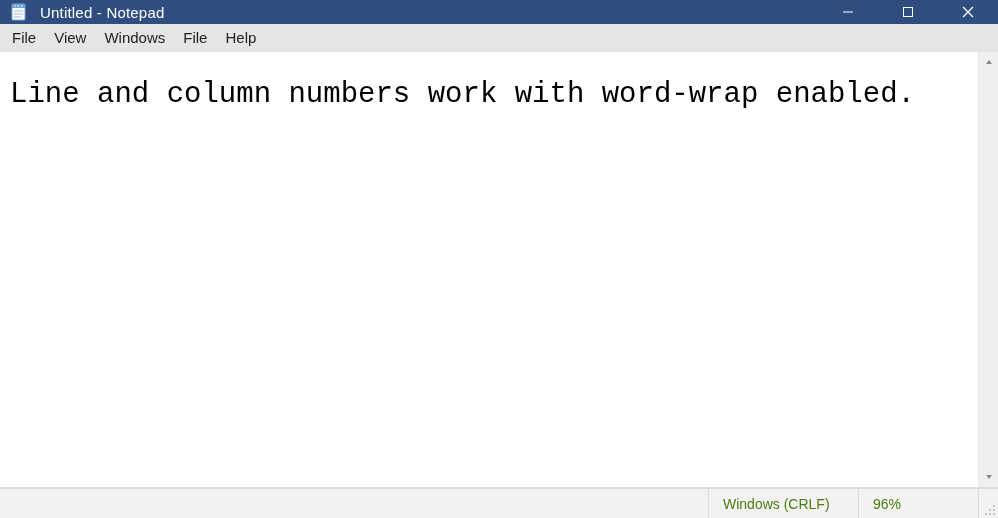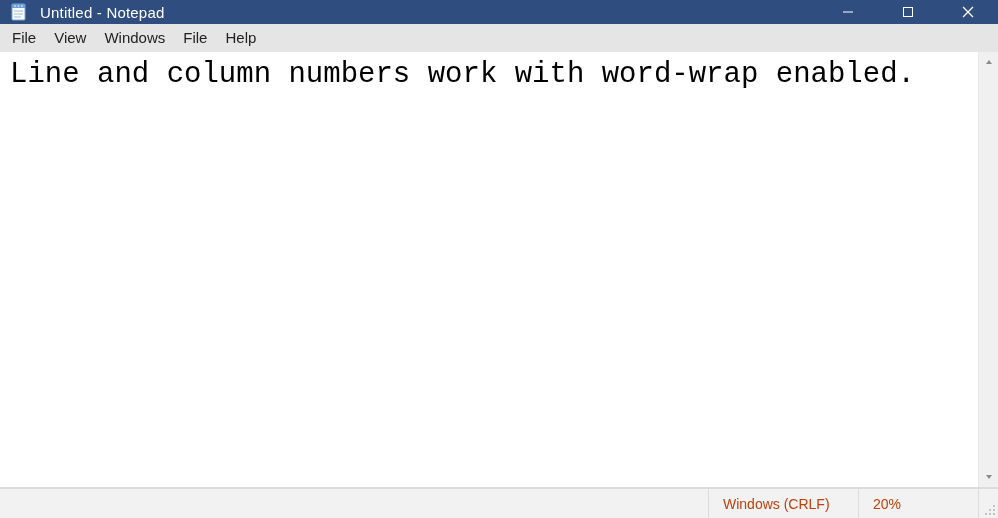--- a/index.html
+++ b/index.html
@@ -69,20 +69,21 @@
       flex: 1;
       padding: 6px 6px 18px 10px;
       font-family: Consolas, "Courier New", monospace;
       font-size: 29px;
       line-height: 1.2;
       white-space: pre-wrap;
       word-wrap: break-word;
       outline: none;
       overflow: hidden;
       color: #000;
+      margin-top: 20px;
     }
     .vscrollbar {
       width: 20px;
       background: #f0f0f0;
       position: relative;
       border-left: 1px solid #e8e8e8;
     }
     .scroll-arrow {
       position: absolute;
       left: 0; right: 0;
@@ -98,21 +99,21 @@
     .scroll-arrow.down { bottom: 0; }
 
     
     .statusbar {
       height: 30px;
       background: #f2f2f2;
       border-top: 1px solid #dcdcdc;
       display: flex;
       align-items: stretch;
       font-size: 14px;
-      color: #c2410c;
+      color: #4d7c0f;
     }
     .status-cell {
       display: flex;
       align-items: center;
       padding: 0 14px;
       border-left: 1px solid #dcdcdc;
       white-space: nowrap;
     }
     .status-cell.first { border-left: none; flex: 1; }
     .status-cell.encoding { min-width: 150px; }
@@ -185,21 +186,21 @@
       <svg width="10" height="10" viewBox="0 0 10 10">
           <path d="M5 7 L8 3 L2 3 Z" fill="#8a8a8a"></path>
         </svg>
     </div>
   </div>
 </div>
 
 <div class="statusbar">
   <div class="status-cell first"></div>
   <div class="status-cell encoding">Windows (CRLF)</div>
-  <div class="status-cell zoom">20%</div>
+  <div class="status-cell zoom">96%</div>
   <div class="status-grip">
     <svg width="14" height="14" viewBox="0 0 14 14">
       <circle cx="12" cy="4" r="1" fill="#b5b5b5"></circle>
       <circle cx="8" cy="8" r="1" fill="#b5b5b5"></circle>
       <circle cx="12" cy="8" r="1" fill="#b5b5b5"></circle>
       <circle cx="4" cy="12" r="1" fill="#b5b5b5"></circle>
       <circle cx="8" cy="12" r="1" fill="#b5b5b5"></circle>
       <circle cx="12" cy="12" r="1" fill="#b5b5b5"></circle>
     </svg>
   </div>

